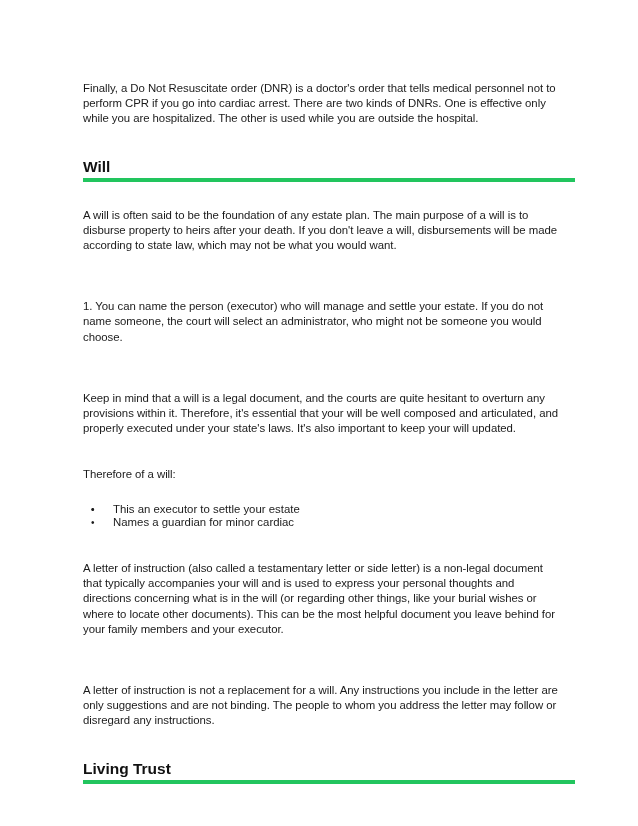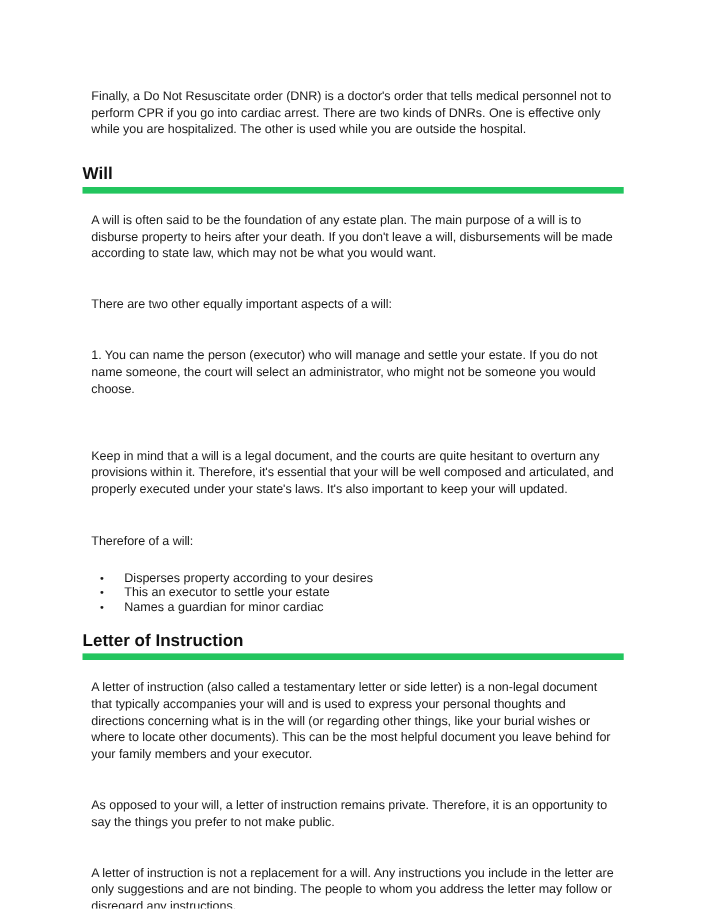--- a/index.html
+++ b/index.html
@@ -12,27 +12,27 @@
       position: absolute; left: 75px; top: 73px; width: 496px;
     }
     p {
       margin: 8px;
       font-size: 11.4px;
       line-height: 15.2px;
       letter-spacing: -0.05px;
     }
     .gap { height: 15px; }
     h2 {
-      margin: 0;
+      margin: 8px;
       font-size: 15.5px;
       font-weight: bold;
       line-height: 20px;
       color: #111111;
       padding-bottom: 1px;
-      border-bottom: 6px solid #22c55e;
+      border-bottom: 4px solid #22c55e;
       width: 492px;
     }
     ul {
       margin: 0; padding: 0; list-style: none;
     }
     ul li {
       position: relative;
       padding-left: 38px;
       font-size: 11.4px;
       line-height: 13.2px;
@@ -47,50 +47,46 @@
 
 <div class="page">
 
   <p>Finally, a Do Not Resuscitate order (DNR) is a doctor's order that tells medical personnel not to perform CPR if you go into cardiac arrest. There are two kinds of DNRs. One is effective only while you are hospitalized. The other is used while you are outside the hospital.</p>
   <div style="height:14px"></div>
 
   <h2>Will</h2>
   <div style="height:10px"></div>
   <p>A will is often said to be the foundation of any estate plan. The main purpose of a will is to disburse property to heirs after your death. If you don't leave a will, disbursements will be made according to state law, which may not be what you would want.</p>
   <div class="gap"></div>
-  <p>There are two other equally important aspects of a will:</p>
   <div class="gap"></div>
   <p>1. You can name the person (executor) who will manage and settle your estate. If you do not name someone, the court will select an administrator, who might not be someone you would choose.</p>
   <div class="gap"></div>
   <div class="gap"></div>
   <p>Keep in mind that a will is a legal document, and the courts are quite hesitant to overturn any provisions within it. Therefore, it's essential that your will be well composed and articulated, and properly executed under your state's laws. It's also important to keep your will updated.</p>
   <div class="gap"></div>
   <p>Therefore of a will:</p>
   <div style="height:12px"></div>
   <ul>
     <li>
       <span class="bullet">•</span>
-      <span>Disperses property according to your desires</span>
     </li>
     <li>
       <span class="bullet">•</span>
       <span>This an executor to settle your estate</span>
     </li>
     <li>
       <span class="bullet">•</span>
       <span>Names a guardian for minor cardiac</span>
     </li>
   </ul>
   <div style="height:14px"></div>
 
-  <h2>Letter of Instruction</h2>
   <div style="height:10px"></div>
   <p>A letter of instruction (also called a testamentary letter or side letter) is a non-legal document that typically accompanies your will and is used to express your personal thoughts and directions concerning what is in the will (or regarding other things, like your burial wishes or where to locate other documents). This can be the most helpful document you leave behind for your family members and your executor.</p>
   <div class="gap"></div>
-  <p>As opposed to your will, a letter of instruction remains private. Therefore, it is an opportunity to say the things you prefer to not make public.</p>
   <div class="gap"></div>
   <p>A letter of instruction is not a replacement for a will. Any instructions you include in the letter are only suggestions and are not binding. The people to whom you address the letter may follow or disregard any instructions.</p>
   <div style="height:14px"></div>
 
   <h2>Living Trust</h2>
   <div style="height:10px"></div>
 
 </div>
 
 </body></html>

